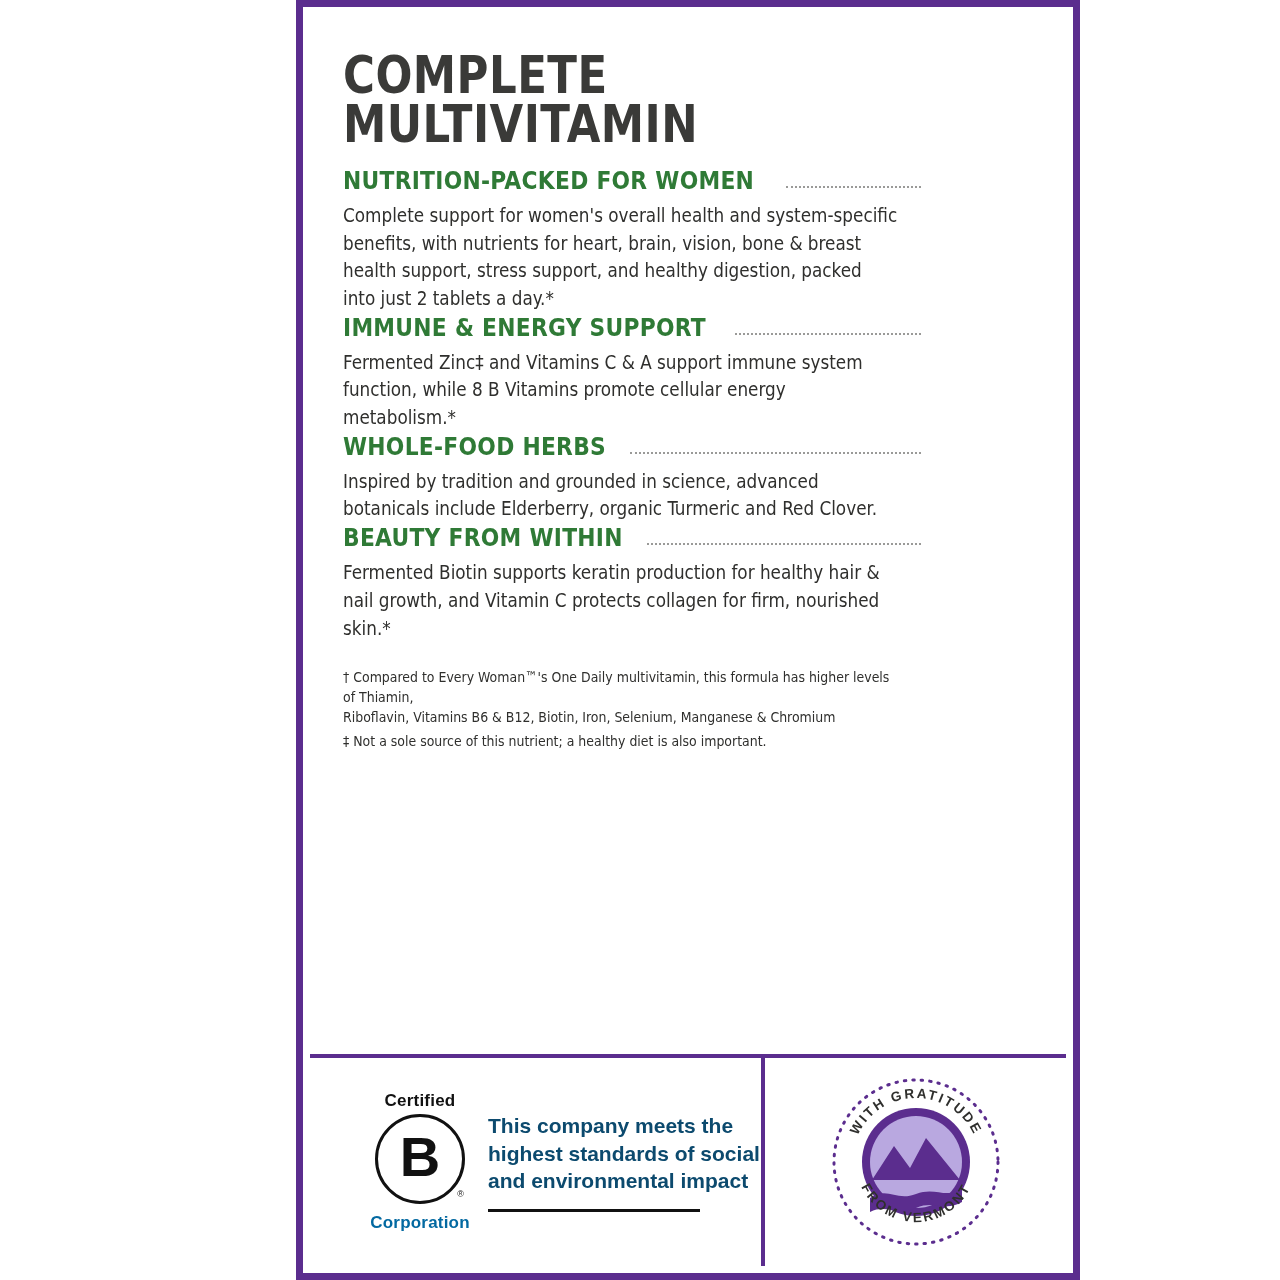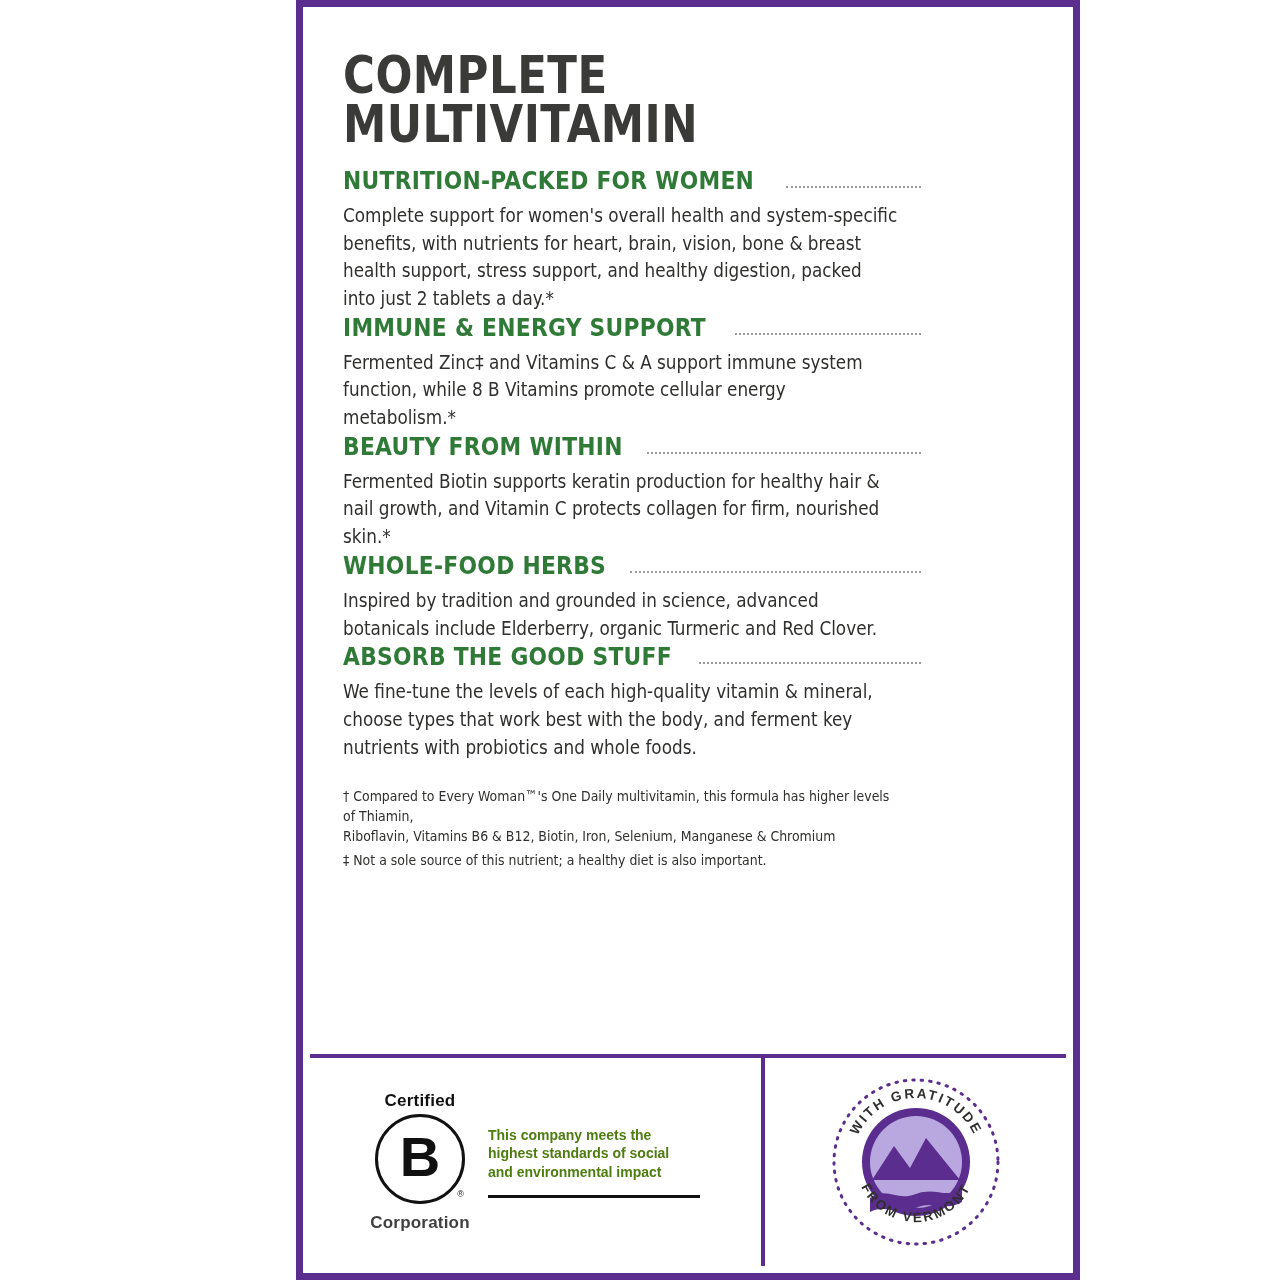--- a/index.html
+++ b/index.html
@@ -175,30 +175,30 @@
     position: absolute;
     right: -2px;
     bottom: 2px;
     font-size: 9px;
     color: #111;
   }
   .bcorp-corp {
     font-family: "Liberation Sans", sans-serif;
     font-weight: bold;
     font-size: 17px;
-    color: #404040;
+    color: #0369a1;
     letter-spacing: 0.2px;
     margin-top: 8px;
   }
   .bcorp-text {
     font-family: "Liberation Sans", sans-serif;
     font-weight: bold;
-    font-size: 14px;
+    font-size: 21px;
     line-height: 1.32;
-    color: #4d7c0f;
+    color: #0c4a6e;
     white-space: pre-line;
     padding-bottom: 4px;
   }
   .bcorp-text-wrap {
     display: flex;
     flex-direction: column;
     justify-content: center;
   }
   .bcorp-rule {
     border-top: 3px solid #111;
@@ -238,41 +238,34 @@
       <div class="section">
         <div class="sec-head-wrap">
           <div class="sec-head">IMMUNE &amp; ENERGY SUPPORT</div>
           <div class="dotfill"></div>
         </div>
         <div class="sec-body">Fermented Zinc‡ and Vitamins C &amp; A support immune system function, while 8 B Vitamins promote cellular energy metabolism.*</div>
       </div>
 
       <div class="section">
         <div class="sec-head-wrap">
+          <div class="sec-head">WHOLE-FOOD HERBS</div>
+          <div class="dotfill"></div>
+        </div>
+        <div class="sec-body">Inspired by tradition and grounded in science, advanced botanicals include Elderberry, organic Turmeric and Red Clover.</div>
+      </div>
+
+      <div class="section">
+        <div class="sec-head-wrap">
           <div class="sec-head">BEAUTY FROM WITHIN</div>
           <div class="dotfill"></div>
         </div>
         <div class="sec-body">Fermented Biotin supports keratin production for healthy hair &amp; nail growth, and Vitamin C protects collagen for firm, nourished skin.*</div>
       </div>
 
-      <div class="section">
-        <div class="sec-head-wrap">
-          <div class="sec-head">WHOLE-FOOD HERBS</div>
-          <div class="dotfill"></div>
-        </div>
-        <div class="sec-body">Inspired by tradition and grounded in science, advanced botanicals include Elderberry, organic Turmeric and Red Clover.</div>
-      </div>
-
-      <div class="section">
-        <div class="sec-head-wrap">
-          <div class="sec-head">ABSORB THE GOOD STUFF</div>
-          <div class="dotfill"></div>
-        </div>
-        <div class="sec-body">We fine-tune the levels of each high-quality vitamin &amp; mineral, choose types that work best with the body, and ferment key nutrients with probiotics and whole foods.</div>
-      </div>
 
       <div class="footnotes">
         <div class="footnote">† Compared to Every Woman™'s One Daily multivitamin, this formula has higher levels of Thiamin,
    Riboflavin, Vitamins B6 &amp; B12, Biotin, Iron, Selenium, Manganese &amp; Chromium</div>
         <div class="footnote">‡ Not a sole source of this nutrient; a healthy diet is also important.</div>
       </div>
 
     </div>
 
     <div class="badge-strip">

